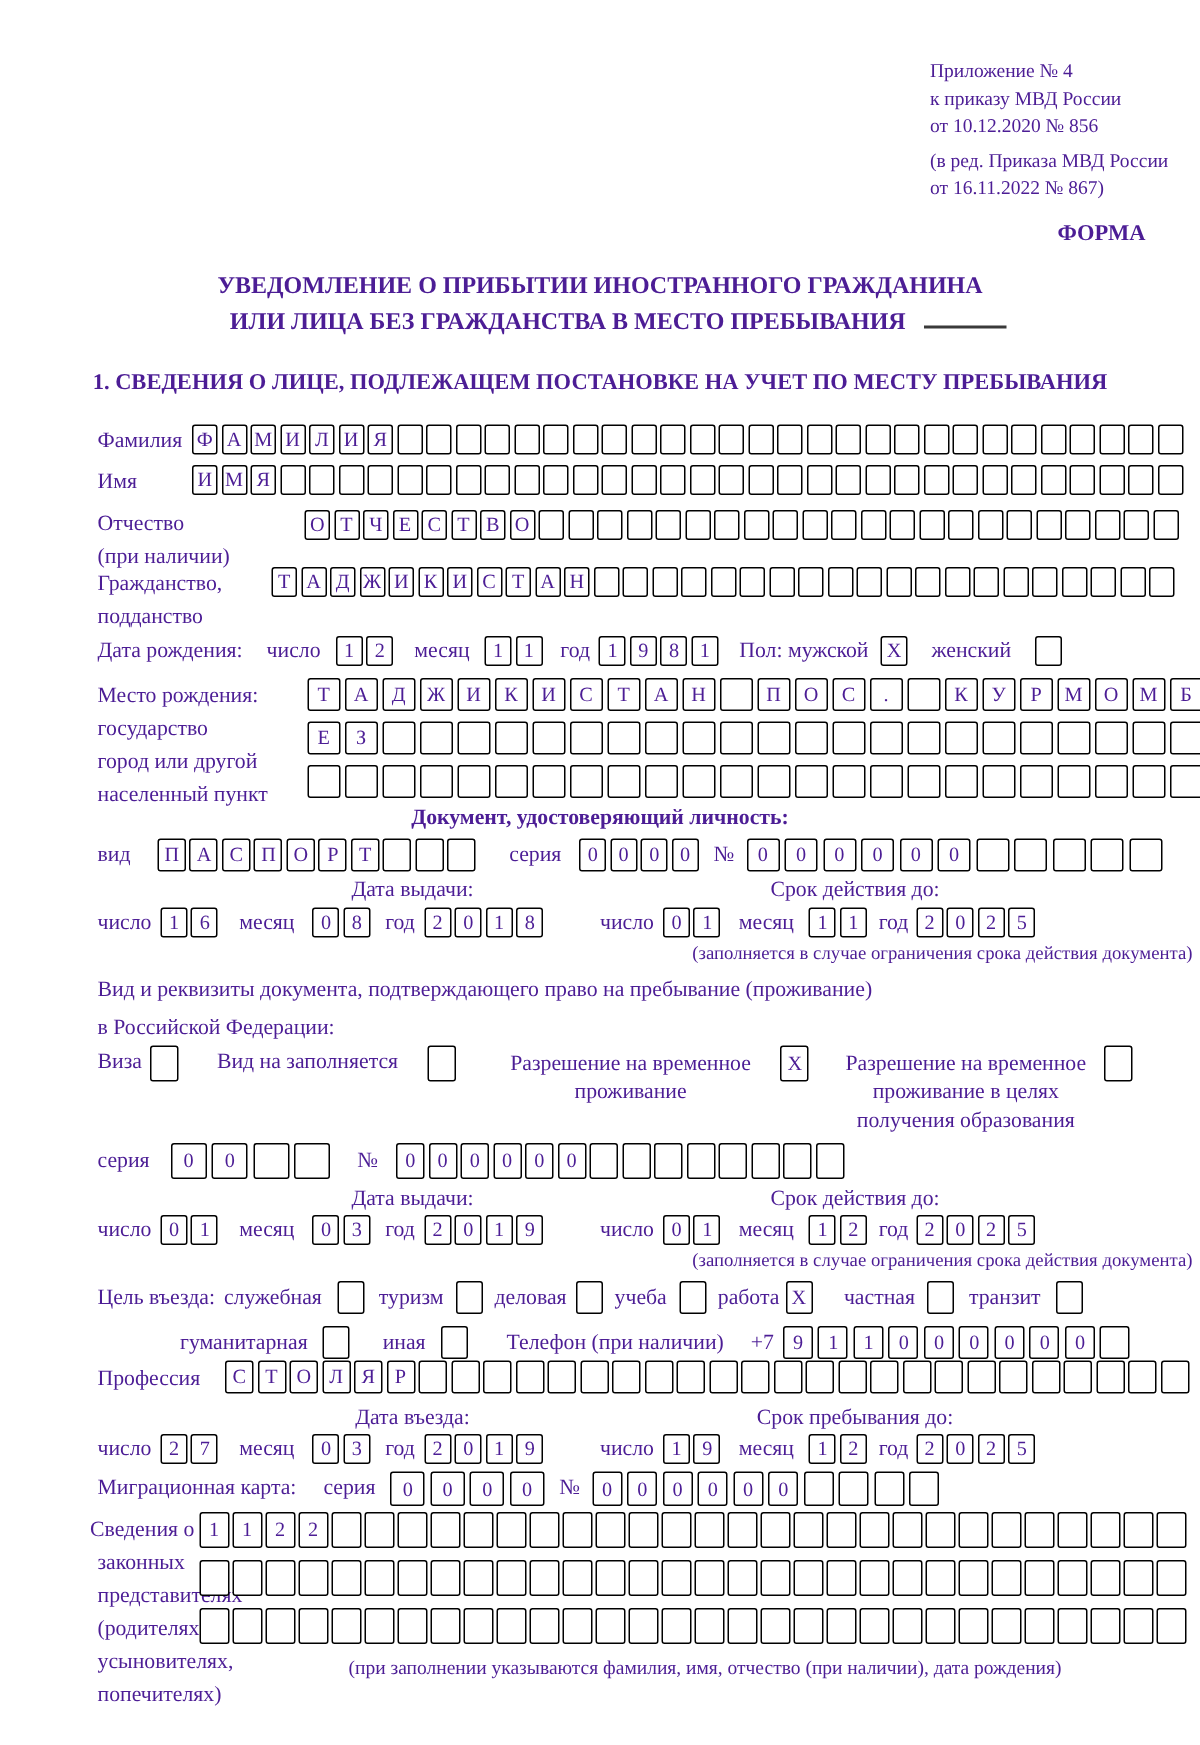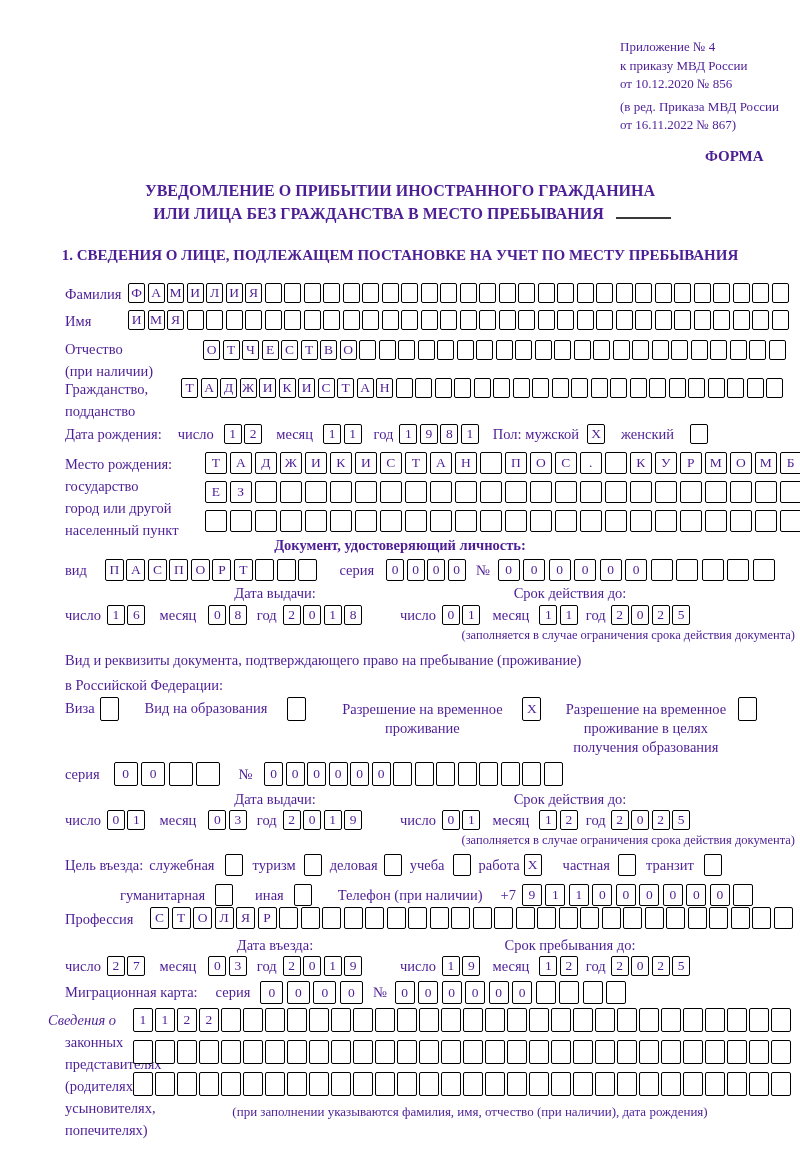--- a/index.html
+++ b/index.html
@@ -418,21 +418,21 @@
   </div>
   <div class="abs small" style="left:355px; top:628px; width:440px; text-align:right;">(заполняется в случае ограничения срока действия документа)</div>
 
   <div class="abs lbl" style="left:65px; top:652px;">Вид и реквизиты документа, подтверждающего право на пребывание (проживание)</div>
   <div class="abs lbl" style="left:65px; top:677px;">в Российской Федерации:</div>
   <div class="row-top" style="left:65px; top:697px;">
     <span class="lbl" style="margin-top:3px;">Виза</span>
     <span class="cells" style="margin-left:5px; --cw:19px; --ch:24px;">
         <span class="cell"></span>
       </span>
-    <span class="lbl" style="margin-left:26px; margin-top:3px;">Вид на образования</span>
+    <span class="lbl" style="margin-left:26px; margin-top:3px;">Вид на заполняется</span>
     <span class="cells" style="margin-left:20px; --cw:19px; --ch:24px;">
         <span class="cell"></span>
       </span>
     <span class="optlbl" style="margin-left:26px; margin-top:3px; width:180px;">
       <span>Разрешение на временное</span><br>
       <span>проживание</span>
     </span>
     <span class="cells" style="margin-left:10px; --cw:19px; --ch:24px;">
         <span class="cell">X</span>
       </span>
@@ -664,21 +664,21 @@
         <span class="cell">0</span>
         <span class="cell">0</span>
         <span class="cell">0</span>
         <span class="cell"></span>
         <span class="cell"></span>
         <span class="cell"></span>
         <span class="cell"></span>
       </span>
   </div>
 
-  <div class="abs lbl" style="left:48px; top:1012px;font-style:italic;">Сведения о</div>
+  <div class="abs lbl" style="left:60px; top:1012px;">Сведения о</div>
   <div class="abs lbl" style="left:65px; top:1034px;">законных</div>
   <div class="abs lbl" style="left:65px; top:1056px;">представителях</div>
   <div class="abs lbl" style="left:65px; top:1078px;">(родителях,</div>
   <div class="abs lbl" style="left:65px; top:1100px;">усыновителях,</div>
   <div class="abs lbl" style="left:65px; top:1122px;">попечителях)</div>
   <div class="row" style="left:133px; top:1008px;">
       <div class="cells" style="--cw:19.5px; --ch:24px;">
         <span class="cell">1</span>
         <span class="cell">1</span>
         <span class="cell">2</span>

